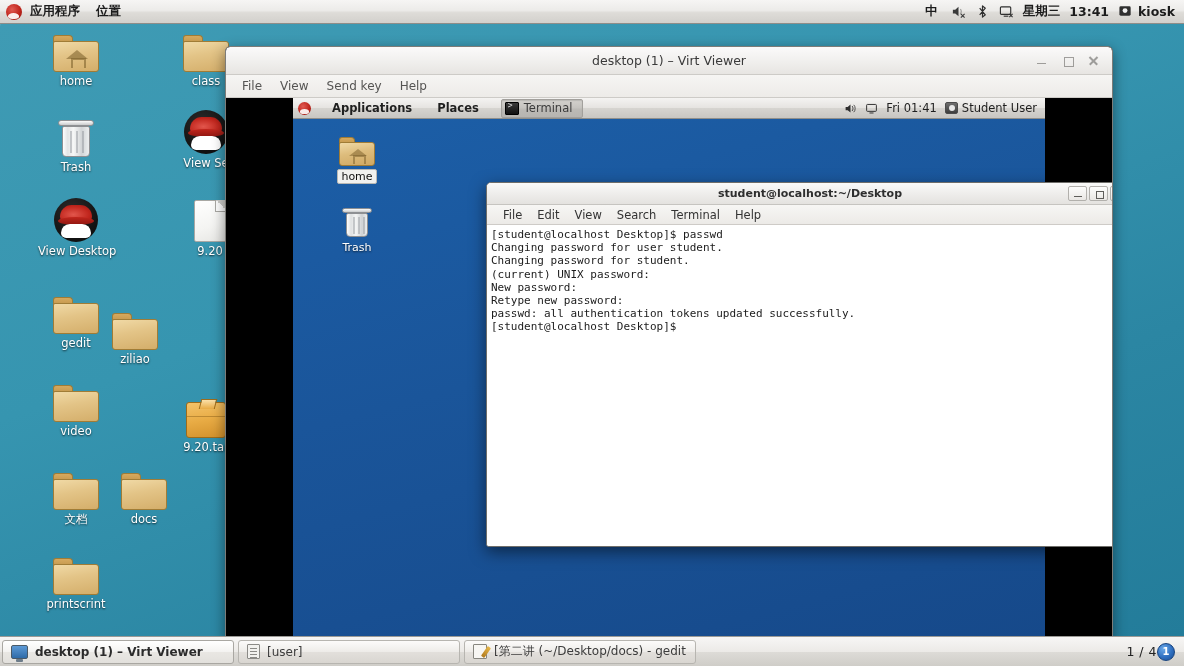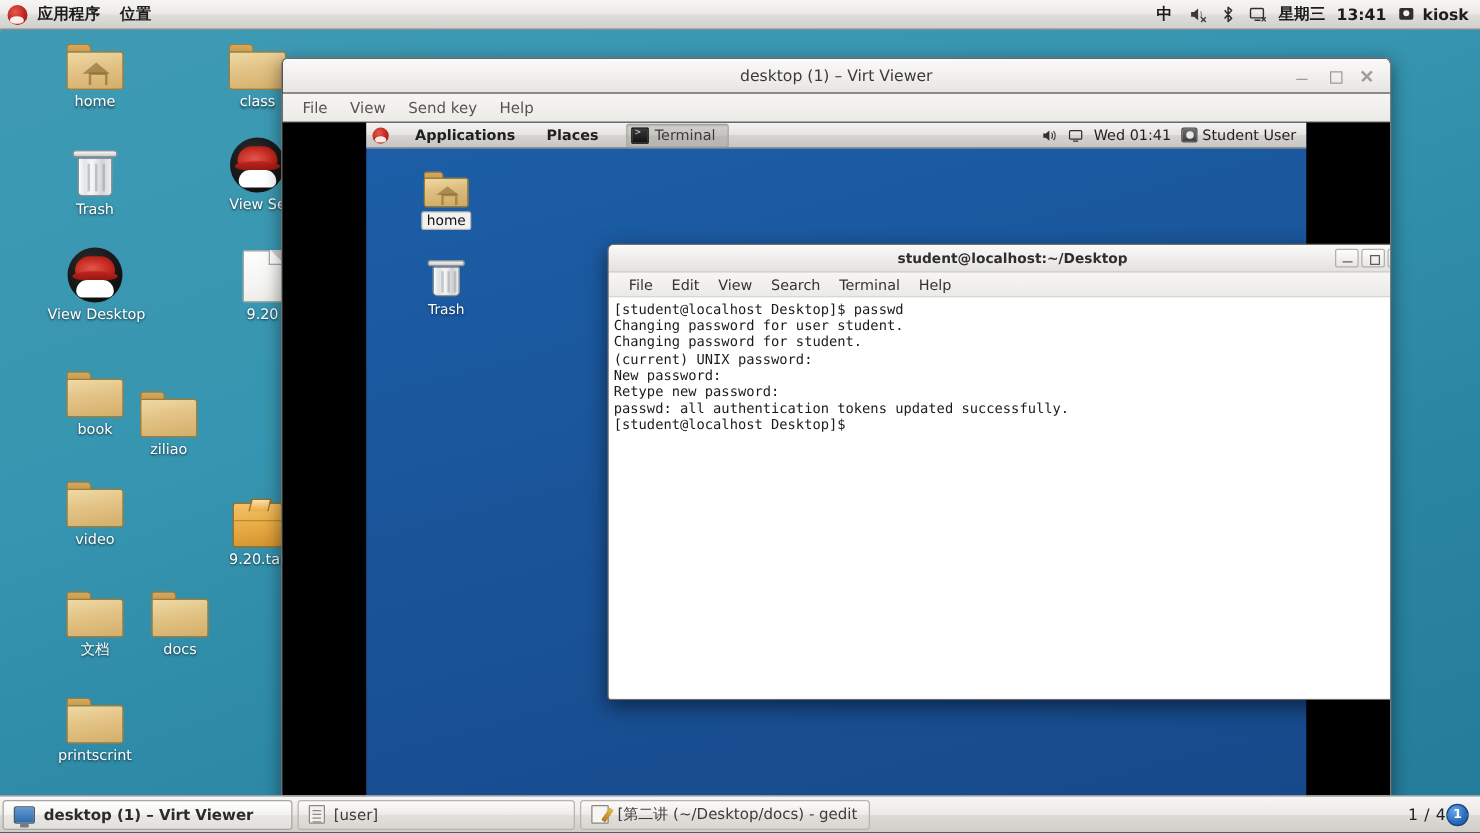--- a/index.html
+++ b/index.html
@@ -339,21 +339,21 @@
     content: ""; position: absolute; left: 6px; top: 3px; width: 2px; height: 17px;
     background: rgba(140,145,150,.42);
     box-shadow: 5px 0 0 rgba(140,145,150,.42), 10px 0 0 rgba(140,145,150,.42);
   }
 
   
   #terminal-window {
     position: absolute; left: 193px; top: 84px; width: 648px; height: 365px;
     border: 1px solid #6f6e6a; border-radius: 5px 5px 3px 3px;
     box-shadow: 0 5px 16px rgba(0,0,0,.5);
-    background: #fff; display: flex; flex-direction: column; overflow: hidden; margin-top: 13px;
+    background: #fff; display: flex; flex-direction: column; overflow: hidden;
   }
   #term-titlebar {
     height: 22px; flex: none; position: relative;
     background: linear-gradient(180deg,#fafaf9 0%,#eeedeb 52%,#e4e2df 100%);
     border-bottom: 1px solid #c6c4c0;
     display: flex; align-items: center;
   }
   #term-title {
     position: absolute; left: 0; right: 0; text-align: center;
     font-size: 11px; font-weight: bold; color: #2e2e2e;
@@ -463,21 +463,21 @@
     <span class="lbl">9.20</span>
   </div>
 
   <div class="dicon" style="left:38px; top:262px;">
     <span class="glyph">
       <span class="folder">
           <span class="tab"></span>
           <span class="body"></span>
         </span>
     </span>
-    <span class="lbl">book</span>
+    <span class="lbl">gedit</span>
   </div>
 
   <div class="dicon" style="left:38px; top:350px;">
     <span class="glyph">
       <span class="folder">
           <span class="tab"></span>
           <span class="body"></span>
         </span>
     </span>
     <span class="lbl">video</span>
@@ -611,21 +611,21 @@
                 <path d="M10 5c1.4 1.2 1.4 4.8 0 6" stroke="#2f2f2f" stroke-width="1.1" fill="none"></path>
                 <path d="M12 3.5c2.3 2 2.3 7 0 9" stroke="#2f2f2f" stroke-width="1" fill="none"></path>
               </svg>
           </span>
           <span>
             <svg style="width:13px;height:13px;display:block" viewBox="0 0 16 16">
                 <rect x="2" y="3" width="12" height="8.5" rx="1" stroke="#2f2f2f" stroke-width="1.2" fill="none"></rect>
                 <path d="M5.5 13.5h5" stroke="#2f2f2f" stroke-width="1.2"></path>
               </svg>
           </span>
-          <span>Wed 01:41</span>
+          <span>Fri 01:41</span>
           <span style="display:flex;align-items:center;gap:4px;">
             <span class="user-ico"></span>
             <span>Student User</span>
           </span>
         </div>
       </div>
 
       <div class="vmicon selected" style="left:32px; top:28px;">
         <span class="glyph">
           <span class="folder-sm">

